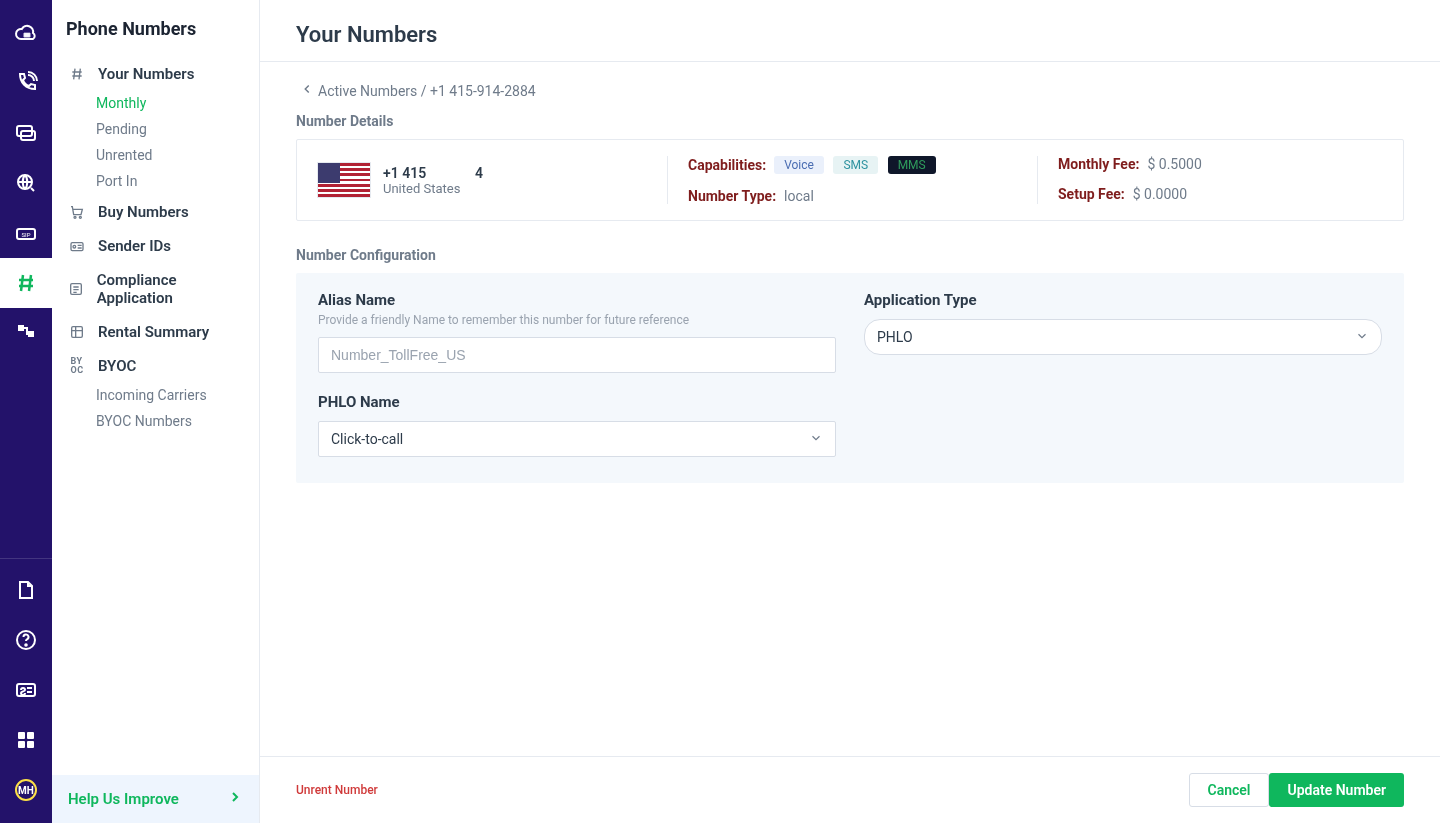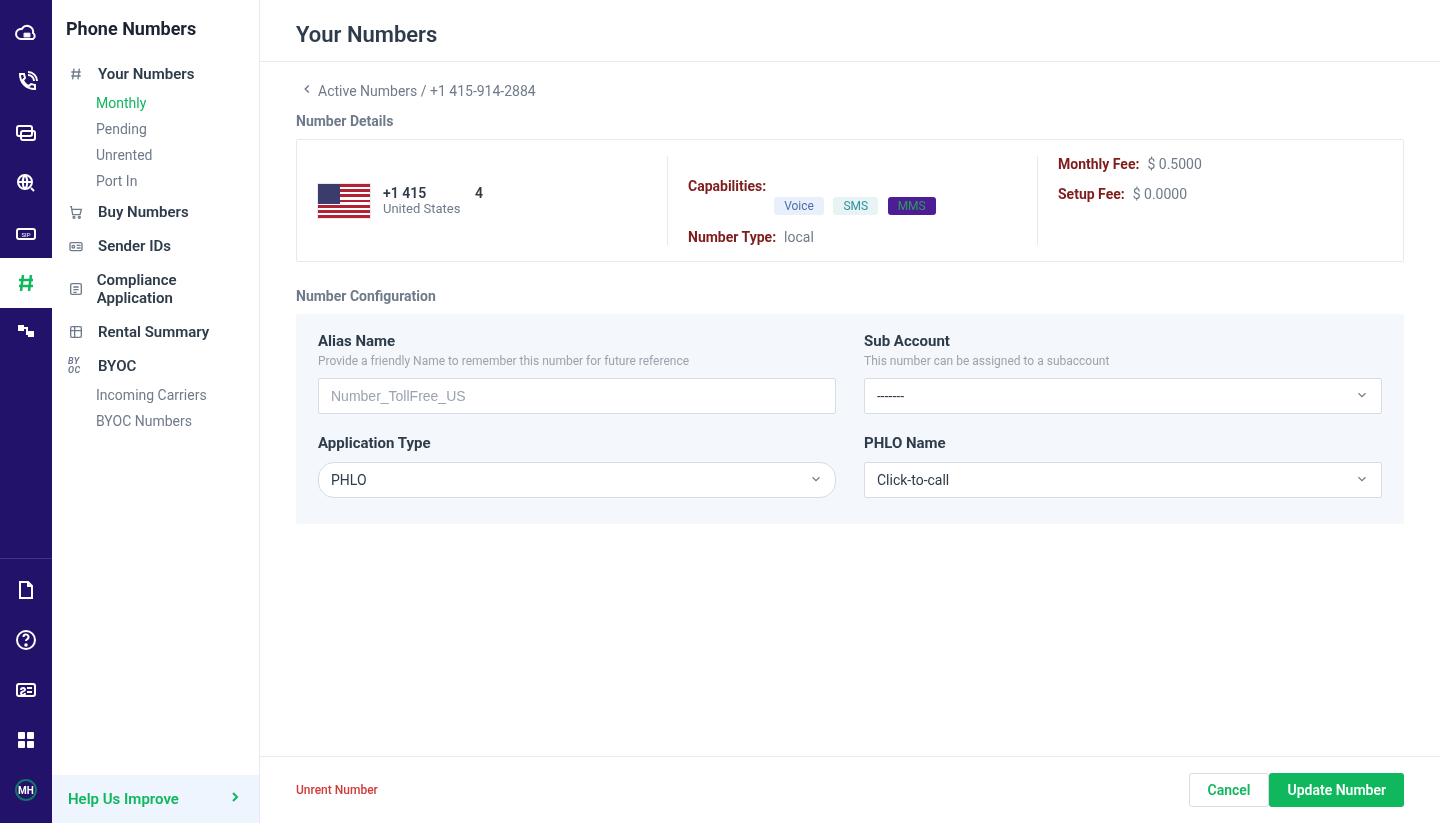--- a/index.html
+++ b/index.html
@@ -34,21 +34,21 @@
     .rail-item.active {
       background: #ffffff;
     }
     .rail-item.active svg { color: #0fb75d; }
     .rail-sep {
       border-top: 1px solid rgba(255,255,255,0.15);
       margin: 6px 0;
     }
     .circle-badge {
       width: 22px; height: 22px; border-radius: 50%;
-      border: 2px solid #0f766e; display:flex; align-items:center; justify-content:center;
+      border: 2px solid #fde047; display:flex; align-items:center; justify-content:center;
       font-size: 10px; font-weight: 700;
     }
 
     
     .sidebar {
       width: 208px;
       border-right: 1px solid #e6eaf0;
       background: #ffffff;
       display: flex; flex-direction: column;
     }
@@ -66,23 +66,22 @@
     .nav-item {
       display: flex; align-items: center;
       gap: 12px;
       padding: 8px 14px 8px 16px;
       color: #2d3b4a;
       font-size: 15px;
       font-weight: 600;
     }
     .nav-item .nav-icon {
       width: 18px; height: 18px;
-      display:inline-flex; align-items:center; justify-content:flex-start;
+      display:inline-flex; align-items:center; justify-content:center;
       color: #6f7b8a;
-      font-style: italic;
     }
     .nav-sub {
       padding: 4px 0 6px 44px;
       font-size: 14px;
       color: #6f7b8a;
     }
     .nav-sub.active { color: #0fb75d; }
     .help-bar {
       background: #eef5fe;
       color: #0fb75d;
@@ -161,21 +160,21 @@
     .num-sub { color:#6f7b8a; font-size:13px; }
     .kv { display:flex; align-items:center; gap:8px; margin-bottom: 14px; font-size:14px; }
     .kv .k { font-weight:700; color:#7f1d1d; }
     .kv .v { color:#6f7b8a; }
     .chip {
       display:inline-flex; align-items:center; justify-content:center;
       padding: 2px 10px; border-radius: 3px; font-size: 12px; margin-right:6px;
     }
     .chip.voice { background:#eaf0fb; color:#4a6db2; }
     .chip.sms { background:#e7f3f4; color:#2f93a0; }
-    .chip.mms { background:#4c1d95; color:#2f9c5c;margin-top:41px; }
+    .chip.mms { background:#0f172a; color:#2f9c5c; }
 
     .config-card {
       background:#f4f8fc;
       border-radius: 2px;
       padding: 18px 22px 26px 22px;
       display:grid;
       grid-template-columns: 1fr 1fr;
       gap: 20px 28px;
     }
     .field-label { font-weight:700; font-size:15px; color:#2d3b4a; margin-bottom:4px; }
@@ -431,30 +430,20 @@
 
     <div class="section-title">Number Configuration</div>
 
     <div class="config-card">
       <div>
         <div class="field-label">Alias Name</div>
         <div class="field-help">Provide a friendly Name to remember this number for future reference</div>
         <input class="input" type="text" placeholder="Number_TollFree_US" style="">
       </div>
 
-      <div>
-        <div class="field-label">Sub Account</div>
-        <div class="field-help">This number can be assigned to a subaccount</div>
-        <div class="select">
-          <span class="sv">-------</span>
-          <span class="caret"><svg viewBox="0 0 24 24" fill="none" stroke="currentColor" stroke-width="2">
-                <path d="M6 9l6 6 6-6"></path>
-              </svg></span>
-        </div>
-      </div>
 
       <div>
         <div class="field-label">Application Type</div>
         <div class="select" style="margin-top:10px;border-radius:16px;">
           <span class="sv">PHLO</span>
           <span class="caret"><svg viewBox="0 0 24 24" fill="none" stroke="currentColor" stroke-width="2">
                 <path d="M6 9l6 6 6-6"></path>
               </svg></span>
         </div>
       </div>

